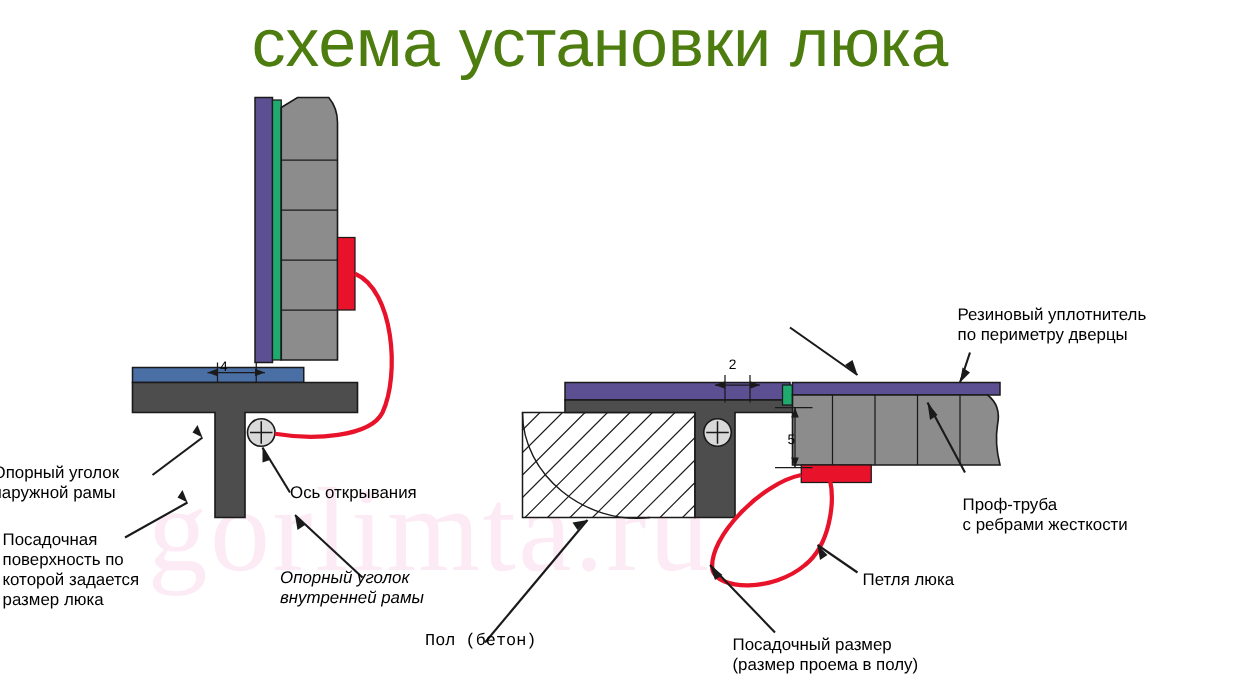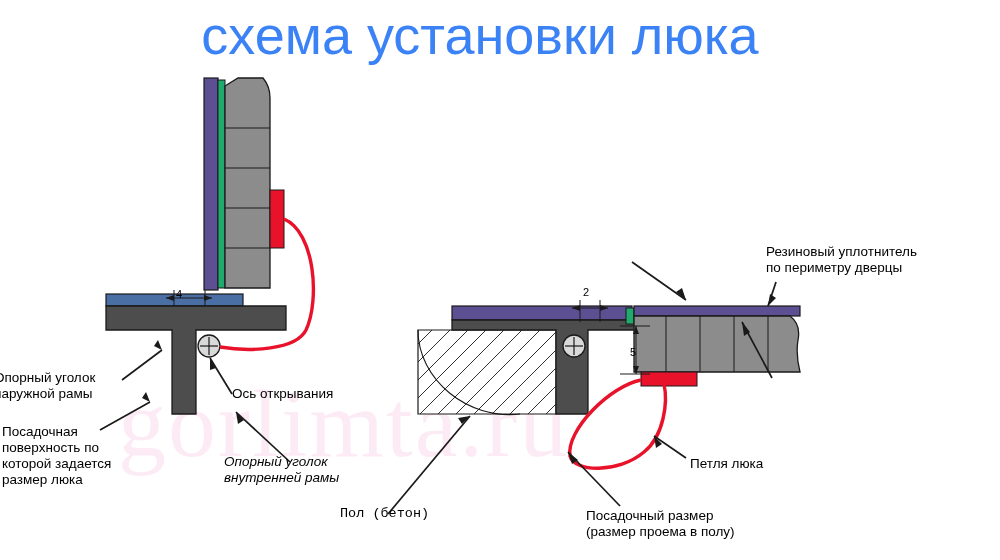--- a/index.html
+++ b/index.html
@@ -10,21 +10,21 @@
     position:relative;
     overflow:hidden;
   }
   #stage{position:absolute;left:0;top:0;width:1000px;height:560px;}
   .title{
     position:absolute;
     left:0;top:4px;width:960px;
     text-align:center;
     font-size:54px;
     line-height:62px;
-    color:#3b82f6;
+    color:#4d7c0f;
     letter-spacing:0px;
     white-space:nowrap;
   }
   .watermark{
     position:absolute;
     left:118px;top:368px;
     font-size:96px;
     color:#ec4899;
     opacity:0.10;
     font-family:"Liberation Serif", serif;
@@ -173,20 +173,22 @@
       <path d="M150 402 L142 398 L146 392 Z"></path>
     </g>
   </svg>
 
   <div class="lbl" style="left:176px;top:286px;font-size:11px;">4</div>
   <div class="lbl" style="left:583px;top:284px;font-size:11px;">2</div>
   <div class="lbl" style="left:630px;top:344px;font-size:11px;">5</div>
 
   <div class="lbl" style="left:766px;top:244px;">Резиновый уплотнитель
 по периметру дверцы</div>
+  <div class="lbl" style="left:770px;top:396px;">Проф-труба
+с ребрами жесткости</div>
   <div class="lbl" style="left:690px;top:456px;">Петля люка</div>
   <div class="lbl" style="left:586px;top:508px;">Посадочный размер
 (размер проема в полу)</div>
   <div class="lbl" style="left:340px;top:506px;font-family:Liberation Mono, monospace;">Пол (бетон)</div>
   <div class="lbl" style="left:224px;top:454px;font-style:italic;">Опорный уголок
 внутренней рамы</div>
   <div class="lbl" style="left:232px;top:386px;">Ось открывания</div>
   <div class="lbl" style="left:-6px;top:370px;">Опорный уголок
 наружной рамы</div>
   <div class="lbl" style="left:2px;top:424px;">Посадочная

